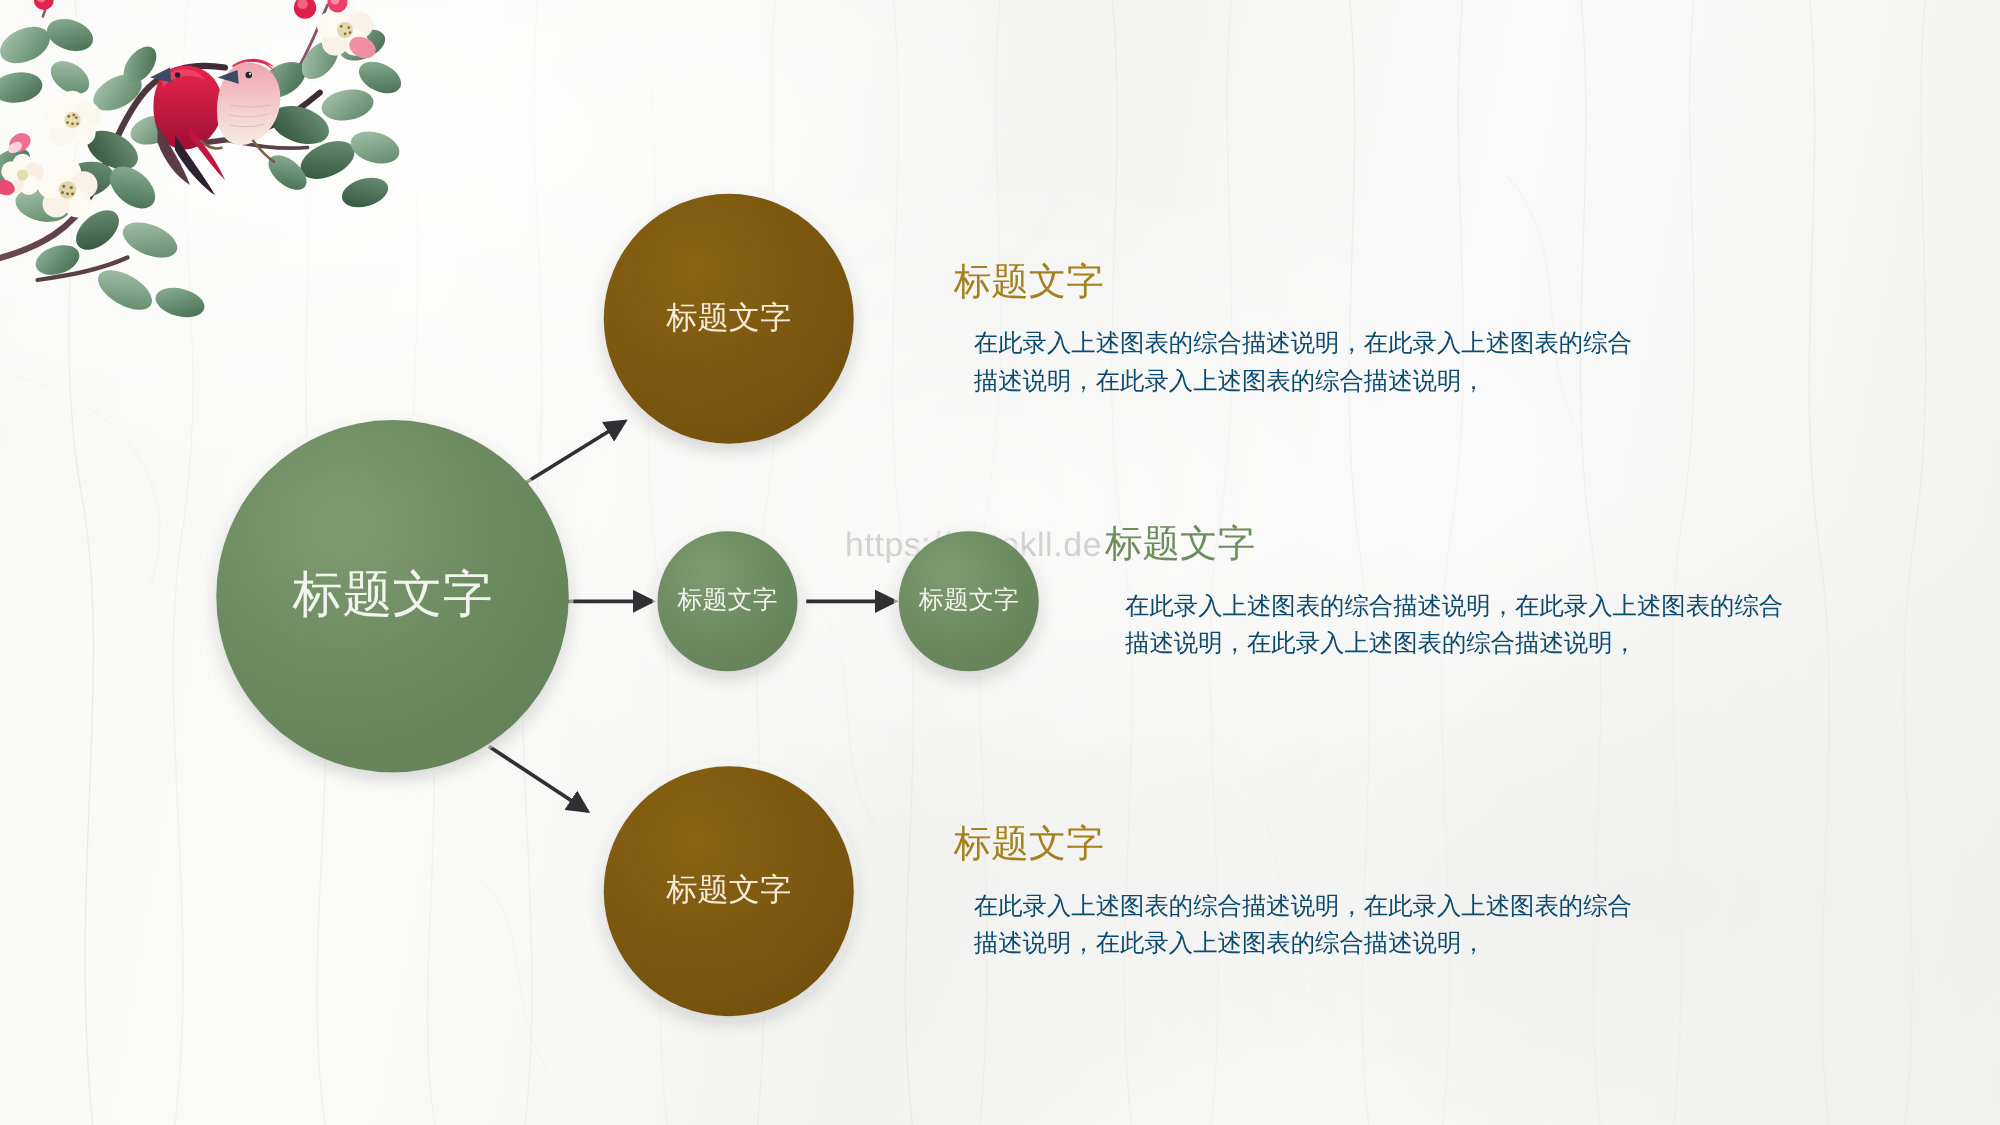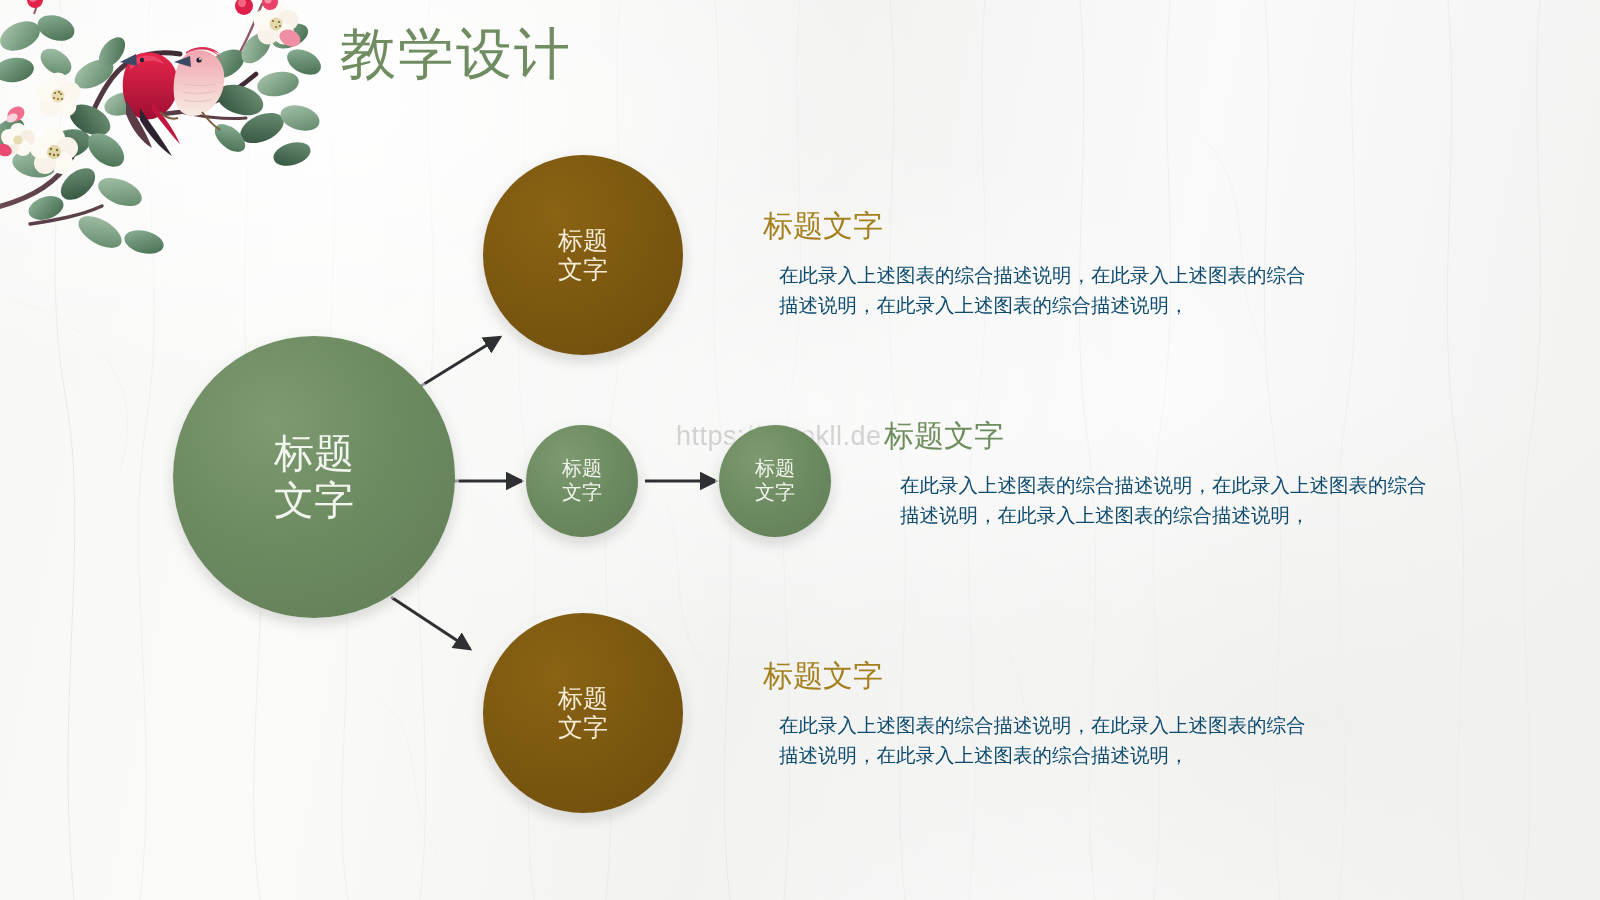--- a/index.html
+++ b/index.html
@@ -75,21 +75,20 @@
     font-family: "Liberation Sans", sans-serif;
     white-space: nowrap;
     user-select: none;
   }
 
   
   .circle {
     position: absolute;
     border-radius: 50%;
     display: flex;
-    flex-direction: column;
     align-items: center;
     justify-content: center;
     text-align: center;
     color: #f2f4ee;
     box-shadow: 0 5px 14px rgba(60,60,55,.22), 0 0 0 4px rgba(255,255,255,.55);
     line-height: 1.18;
   }
   .circle .ln { display: block; }
 
   .c-main {
@@ -349,21 +348,20 @@
           <path d="M189 100 C 200 102, 212 102, 221 99"></path>
           <path d="M190 108 C 200 110, 210 110, 218 107"></path>
         </g>
         <path d="M208 120 C 214 128, 220 134, 226 138" stroke="#7b5a3e" stroke-width="2" fill="none"></path>
       </g>
     </svg>
   </div>
 
   <div id="watermark">https://pptokll.de</div>
 
-  <div id="title">教学设计</div>
 
   <div id="arrows">
     <svg viewBox="0 0 1600 900">
       <defs>
         <marker id="ah" viewBox="0 0 10 10" refX="8.6" refY="5" markerWidth="6.2" markerHeight="6.2" orient="auto-start-reverse">
           <path d="M 0 0 L 10 5 L 0 10 z" fill="#2f3033"></path>
         </marker>
       </defs>
       <g stroke="#2f3033" stroke-width="3" fill="none" marker-end="url(#ah)">
         <line x1="416" y1="389" x2="500" y2="337"></line>

